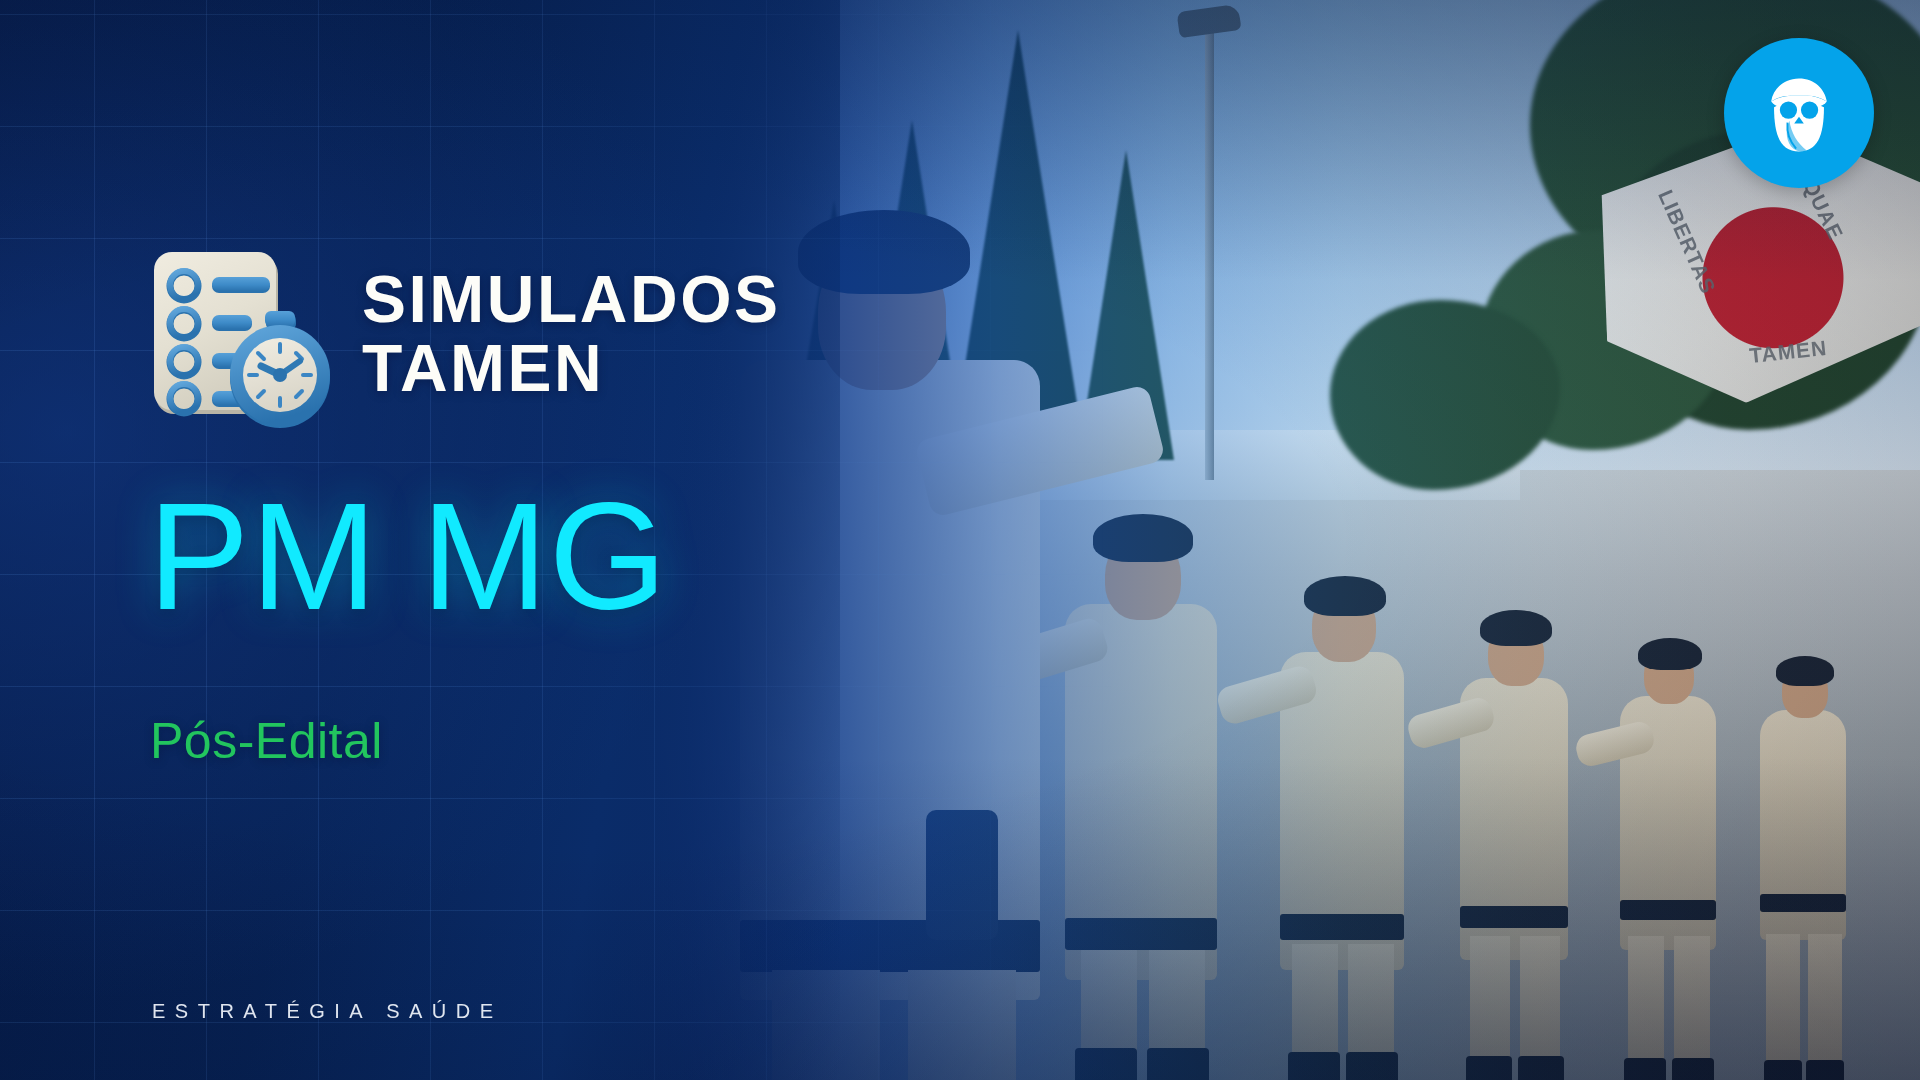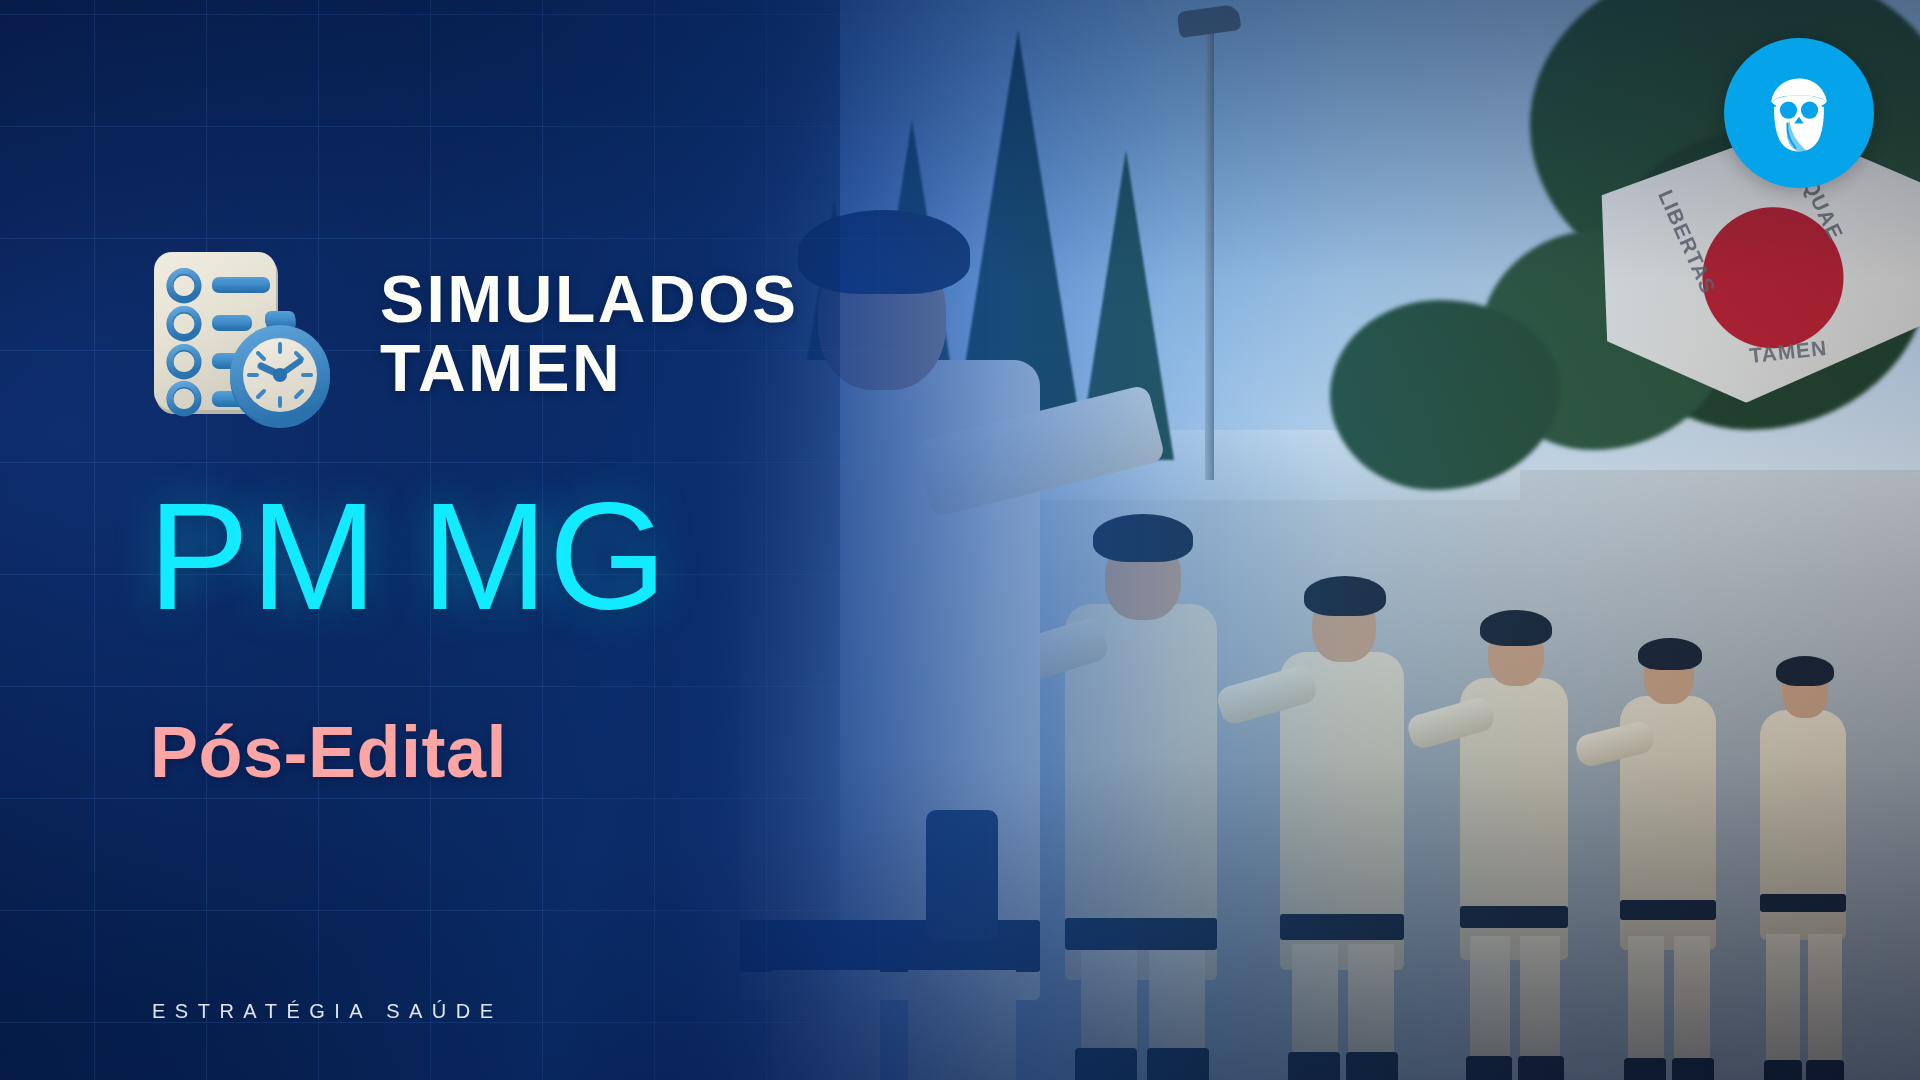--- a/index.html
+++ b/index.html
@@ -188,21 +188,21 @@
     position: absolute;
     inset: 0;
     z-index: 40;
   }
 
   .headline-row {
     position: absolute;
     left: 148px; top: 238px;
     display: flex;
     align-items: center;
-    gap: 40px;
+    gap: 22px;
   }
 
   .icon-wrap {
     position: relative;
     width: 192px; height: 192px;
     flex: 0 0 auto;
   }
 
   .headline {
     color: #fdfdf8;
@@ -221,23 +221,23 @@
     font-size: 152px;
     font-weight: 400;
     letter-spacing: 1px;
     line-height: 1;
     text-shadow: 0 0 42px rgba(17,234,255,.34), 0 4px 14px rgba(0,20,60,.40);
   }
 
   .subtitle {
     position: absolute;
     left: 150px; top: 716px;
-    color: #fca5a5;
-    font-size: 72px;
-    font-weight: 700;
+    color: #22c55e;
+    font-size: 50px;
+    font-weight: 400;
     letter-spacing: .5px;
     line-height: 1;
     text-shadow: 0 2px 10px rgba(0,10,40,.35);
   }
 
   .brandline {
     position: absolute;
     left: 152px; top: 1000px;
     color: #e9eef6;
     font-size: 20px;

